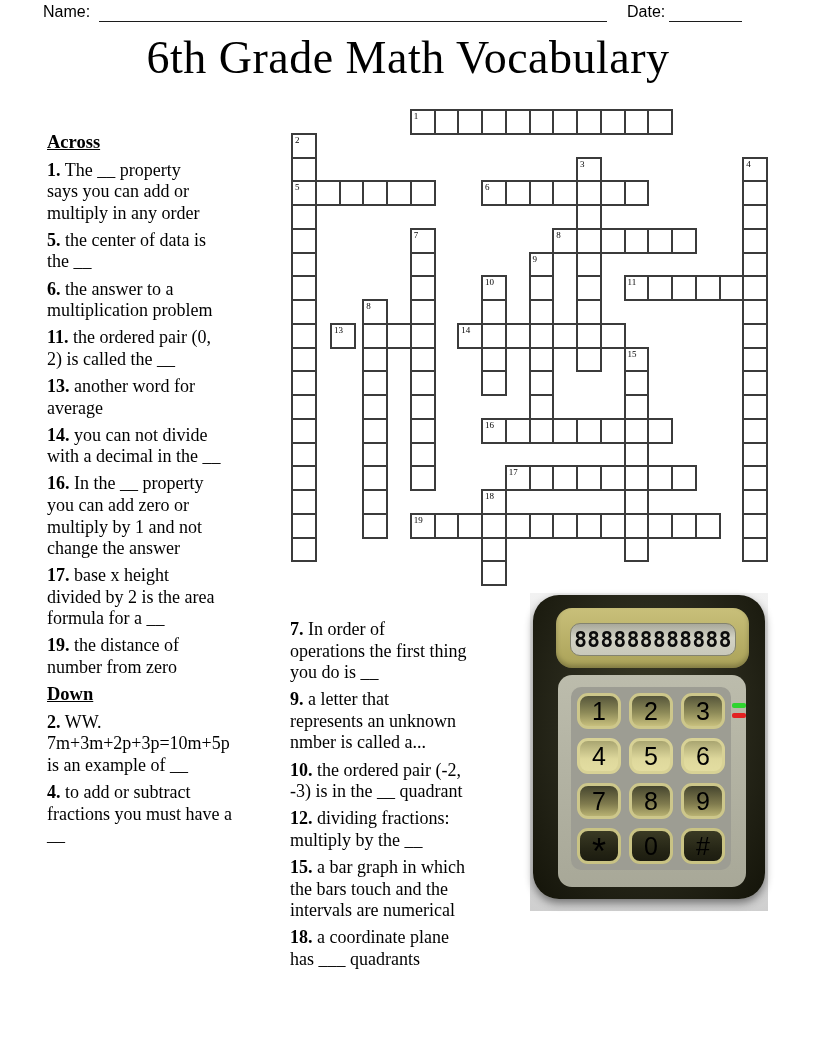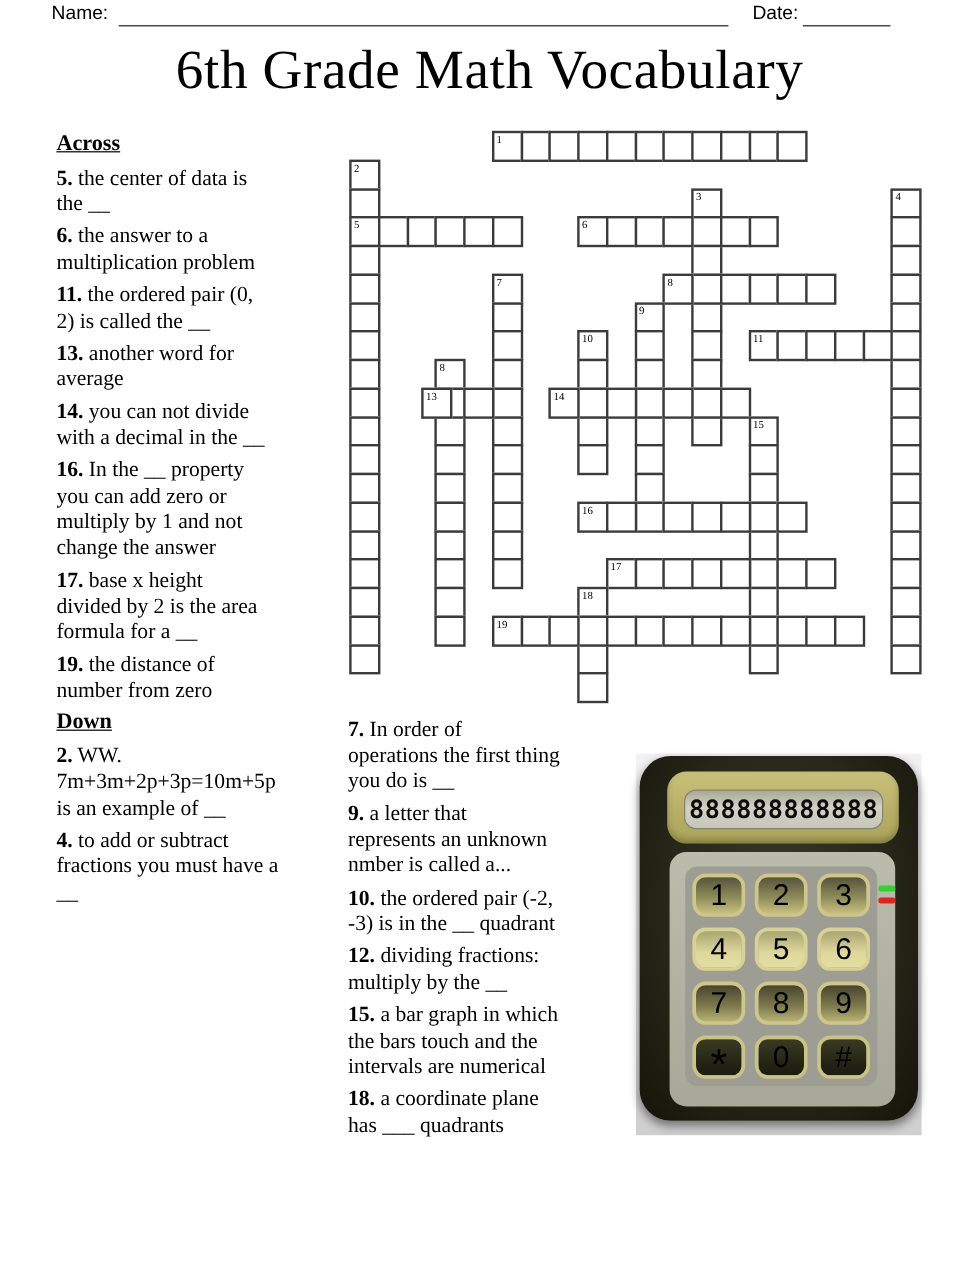--- a/index.html
+++ b/index.html
@@ -14,37 +14,37 @@
   .date-label{left:627px;}
   .write-line{position:absolute;top:2px;height:19px;border-bottom:1.6px solid #1c1c1c;}
   .name-line{left:99px;width:508px;}
   .date-line{left:669px;width:73px;}
 
   
   .title{position:absolute;top:31px;left:0;width:816px;margin:0;text-align:center;
          font-size:46px;font-weight:normal;letter-spacing:0.5px;}
 
   
-  .clues-col{position:absolute;font-size:18px;line-height:21.6px;}
+  .clues-col{position:absolute;font-size:18px;line-height:21.6px;margin-top:22px;}
   .clues-left{left:47px;top:110px;width:244px;}
   .clues-right{left:290px;top:597px;width:248px;}
   .clue-heading{margin:0 0 6px 0;font-weight:bold;text-decoration:underline;font-size:18.5px;}
   .clue{margin:0 0 5.5px 0;}
   .clue b{font-weight:bold;}
   .clue .clue-text{white-space:pre;}
 
   
   #grid{position:absolute;left:292px;top:110px;width:476px;height:476px;}
   .cell{position:absolute;width:25.75px;height:25.75px;box-sizing:border-box;
         border:2px solid var(--grid-line,#3b3b3b);background:#fff;}
   .cell-num{position:absolute;top:0;left:2px;font-size:9px;line-height:10px;
             font-family:"Liberation Serif",serif;}
 
   
-  .calc-photo{position:absolute;left:530px;top:628px;width:238px;height:318px;
+  .calc-photo{position:absolute;left:530px;top:593px;width:238px;height:318px;
               background:linear-gradient(180deg,#f2f2f2 0%,#dedede 60%,#cfcfcf 100%);}
   .calc-body{position:absolute;left:3px;top:2px;width:232px;height:304px;border-radius:26px;
              background:radial-gradient(ellipse at 50% 42%,#3c3c28 0%,#27271a 55%,#141409 100%);
              box-shadow:0 4px 8px rgba(0,0,0,0.45);}
   .calc-top{position:absolute;left:23px;top:13px;width:193px;height:60px;border-radius:16px;
             background:linear-gradient(180deg,var(--panel,#c9c07a),#aaa258);
             box-shadow:inset 0 -3px 5px rgba(0,0,0,0.25);}
   .calc-lcd{position:absolute;left:14px;top:15px;width:164px;height:31px;border-radius:10px;
             background:linear-gradient(180deg,#a8a89b 0%,var(--lcd,#d2d2c4) 45%,#c8c8ba 100%);
             border:1px solid #83836f;
@@ -78,20 +78,23 @@
     <span class="write-line name-line"></span>
     <span class="hdr-label date-label">Date:</span>
     <span class="write-line date-line"></span>
   </div>
 
   <h1 class="title">6th Grade Math Vocabulary</h1>
 
   <div class="clues-col clues-left">
     <p class="clue-heading">Across</p>
     <div>
+        <p class="clue"><b>1.</b><span class="clue-text"> The __ property
+says you can add or
+multiply in any order</span></p>
         <p class="clue"><b>5.</b><span class="clue-text"> the center of data is
 the __</span></p>
         <p class="clue"><b>6.</b><span class="clue-text"> the answer to a
 multiplication problem</span></p>
         <p class="clue"><b>11.</b><span class="clue-text"> the ordered pair (0,
 2) is called the __</span></p>
         <p class="clue"><b>13.</b><span class="clue-text"> another word for
 average</span></p>
         <p class="clue"><b>14.</b><span class="clue-text"> you can not divide
 with a decimal in the __</span></p>
@@ -264,21 +267,21 @@
       </div>
       <div class="cell" style="left: 70.25px; top: 212.75px;"></div>
       <div class="cell" style="left: 70.25px; top: 236.5px;"></div>
       <div class="cell" style="left: 70.25px; top: 260.25px;"></div>
       <div class="cell" style="left: 70.25px; top: 284px;"></div>
       <div class="cell" style="left: 70.25px; top: 307.75px;"></div>
       <div class="cell" style="left: 70.25px; top: 331.5px;"></div>
       <div class="cell" style="left: 70.25px; top: 355.25px;"></div>
       <div class="cell" style="left: 70.25px; top: 379px;"></div>
       <div class="cell" style="left: 70.25px; top: 402.75px;"></div>
-      <div class="cell" style="left: 59px; top: 212.75px;">
+      <div class="cell" style="left: 38px; top: 212.75px;">
         <span class="cell-num">13</span>
       </div>
       <div class="cell" style="left: 94px; top: 212.75px;"></div>
       <div class="cell" style="left: 165.25px; top: 212.75px;">
         <span class="cell-num">14</span>
       </div>
       <div class="cell" style="left: 212.75px; top: 212.75px;"></div>
       <div class="cell" style="left: 260.25px; top: 212.75px;"></div>
       <div class="cell" style="left: 307.75px; top: 212.75px;"></div>
       <div class="cell" style="left: 331.5px; top: 236.5px;">

